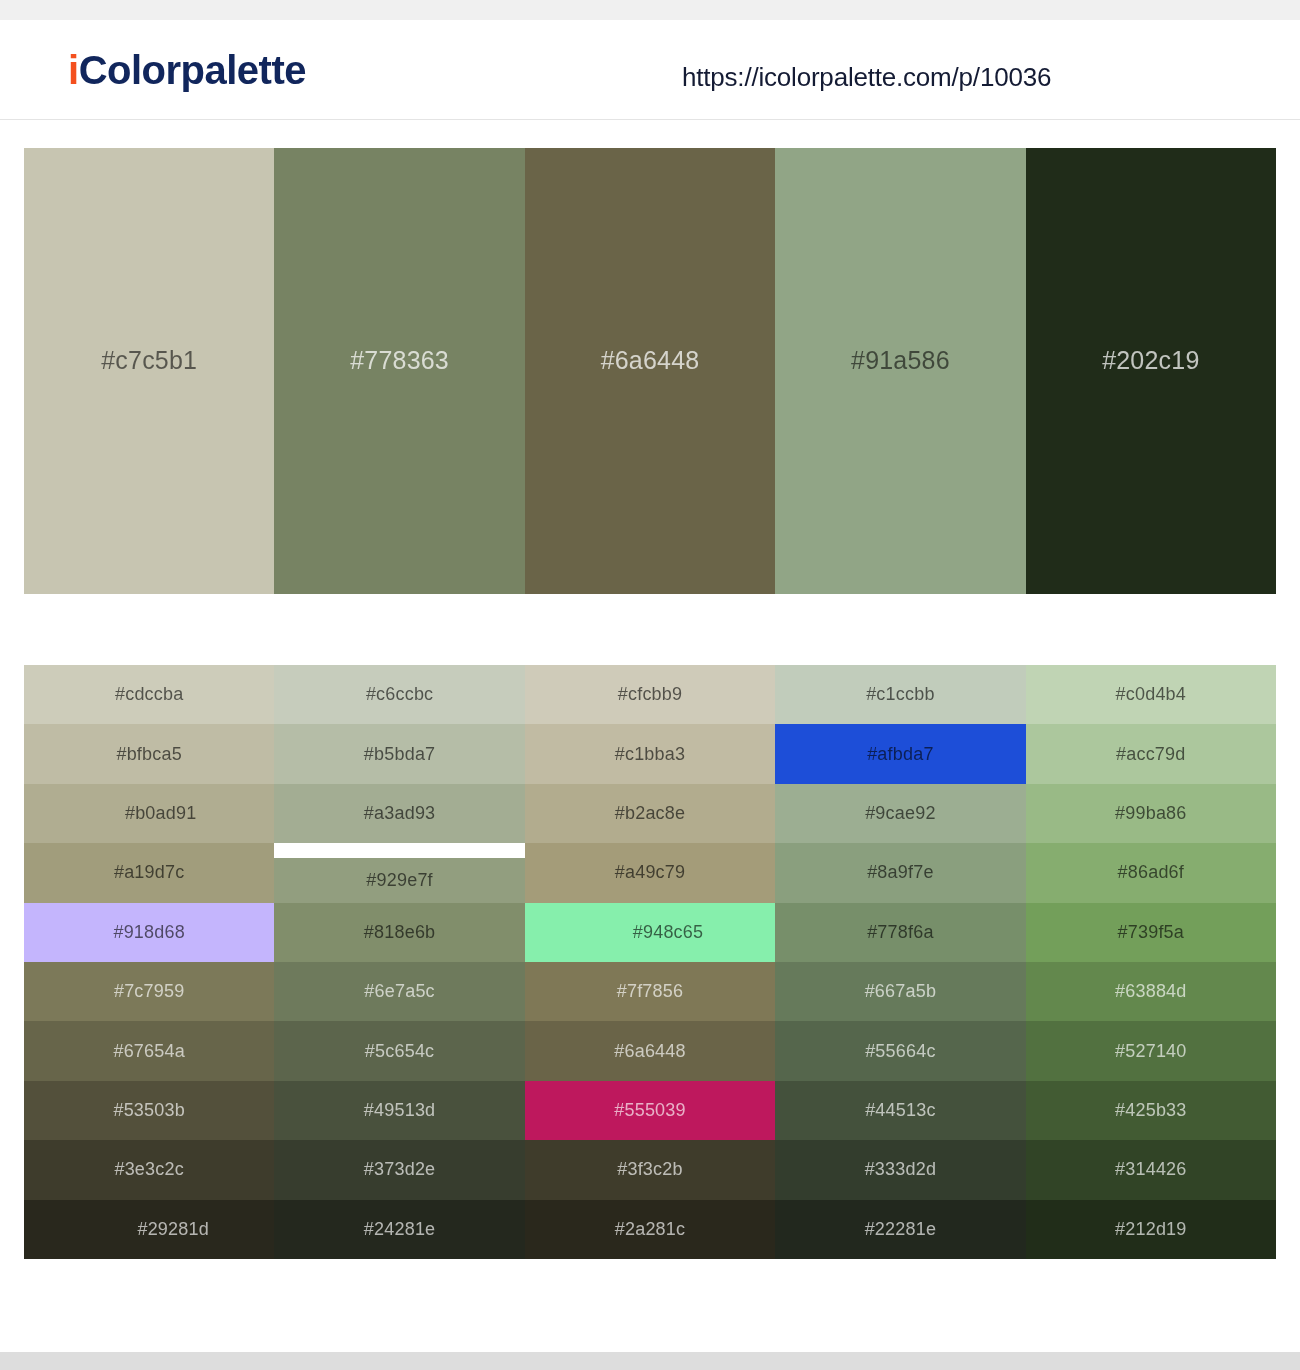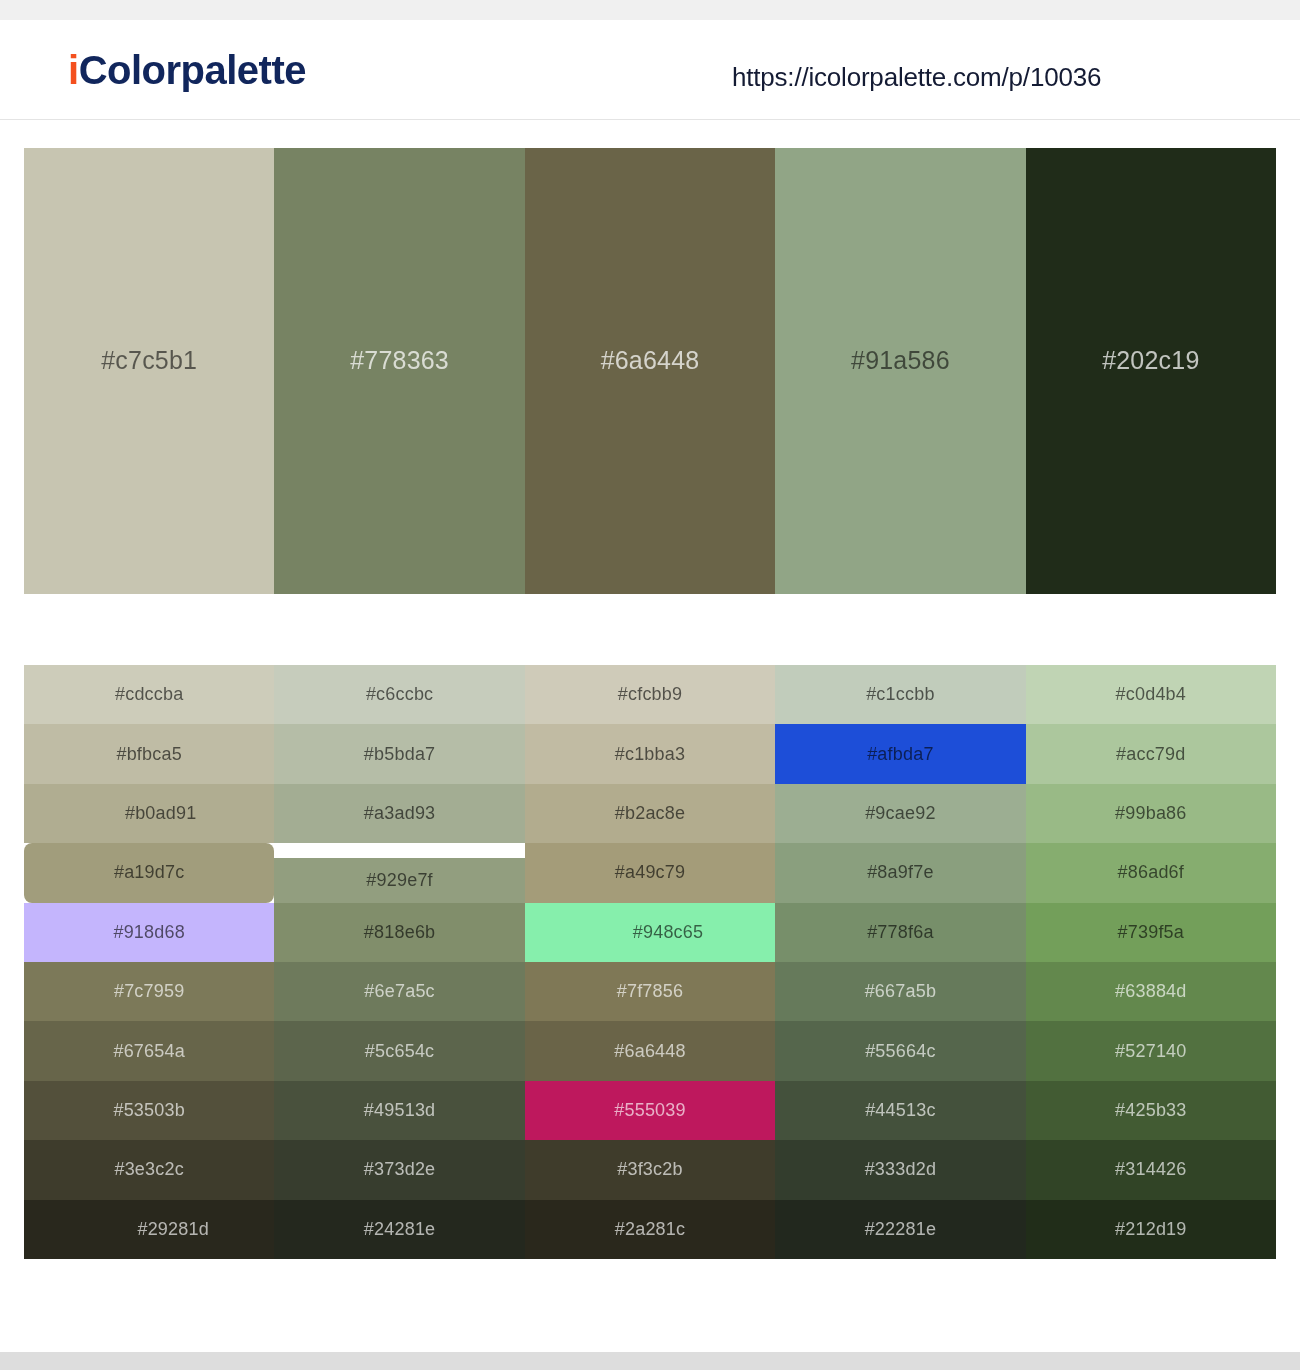--- a/index.html
+++ b/index.html
@@ -48,21 +48,21 @@
     font-weight: bold;
     letter-spacing: -0.5px;
     line-height: 1;
     white-space: nowrap;
   }
   .logo .logo-i { color: #f4501e; }
   .logo .logo-rest { color: #11265c; }
 
   .header-url {
     position: absolute;
-    left: 732px;
+    left: 682px;
     top: 42px;
     font-size: 26px;
     color: #141b34;
     white-space: nowrap;
     letter-spacing: -0.2px;
   }
 
   
   .main-swatches {
     position: absolute;
@@ -160,21 +160,21 @@
       <div class="shade-cell" style="background: rgb(191, 188, 165);">#bfbca5</div>
       <div class="shade-cell" style="background: rgb(181, 189, 167);">#b5bda7</div>
       <div class="shade-cell" style="background: rgb(193, 187, 163);">#c1bba3</div>
       <div class="shade-cell" style="background: #1d4ed8;">#afbda7</div>
       <div class="shade-cell" style="background: rgb(172, 199, 157);">#acc79d</div>
       <div class="shade-cell" style="background: rgb(176, 173, 145); padding-left: 23px;">#b0ad91</div>
       <div class="shade-cell" style="background: rgb(163, 173, 147);">#a3ad93</div>
       <div class="shade-cell" style="background: rgb(178, 172, 142);">#b2ac8e</div>
       <div class="shade-cell" style="background: rgb(156, 174, 146);">#9cae92</div>
       <div class="shade-cell" style="background: rgb(153, 186, 134);">#99ba86</div>
-      <div class="shade-cell" style="background: rgb(161, 157, 124); border-radius: 8px;">#a19d7c</div>
+      <div class="shade-cell" style="background: rgb(161, 157, 124);">#a19d7c</div>
       <div class="shade-cell" style="background: rgb(146, 158, 127); margin-top: 15px;">#929e7f</div>
       <div class="shade-cell" style="background: rgb(164, 156, 121);">#a49c79</div>
       <div class="shade-cell" style="background: rgb(138, 159, 126);">#8a9f7e</div>
       <div class="shade-cell" style="background: rgb(134, 173, 111);">#86ad6f</div>
       <div class="shade-cell" style="background: #c4b5fd;">#918d68</div>
       <div class="shade-cell" style="background: rgb(129, 142, 107);">#818e6b</div>
       <div class="shade-cell" style="background: #86efac; padding-left: 36px;">#948c65</div>
       <div class="shade-cell" style="background: rgb(119, 143, 106);">#778f6a</div>
       <div class="shade-cell" style="background: rgb(115, 159, 90);">#739f5a</div>
       <div class="shade-cell dark" style="background: rgb(124, 121, 89);">#7c7959</div>

